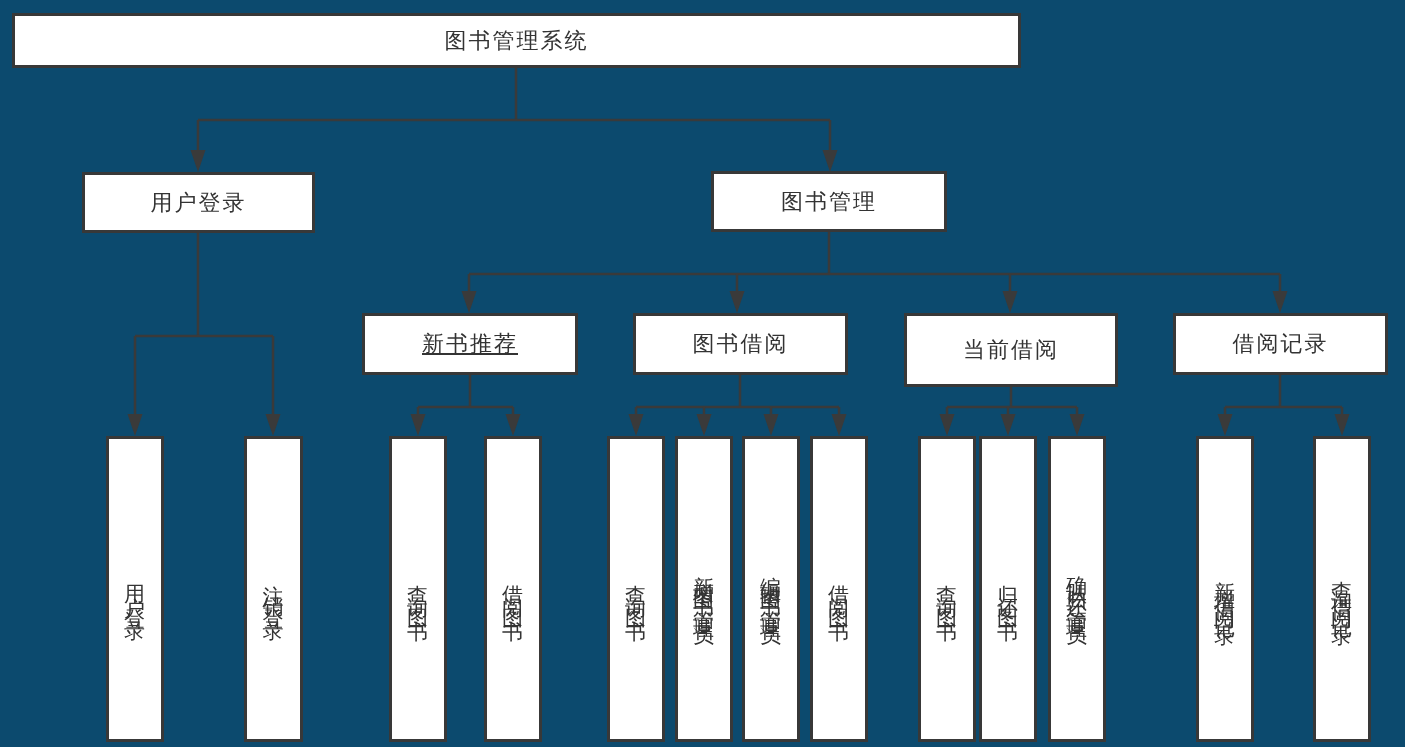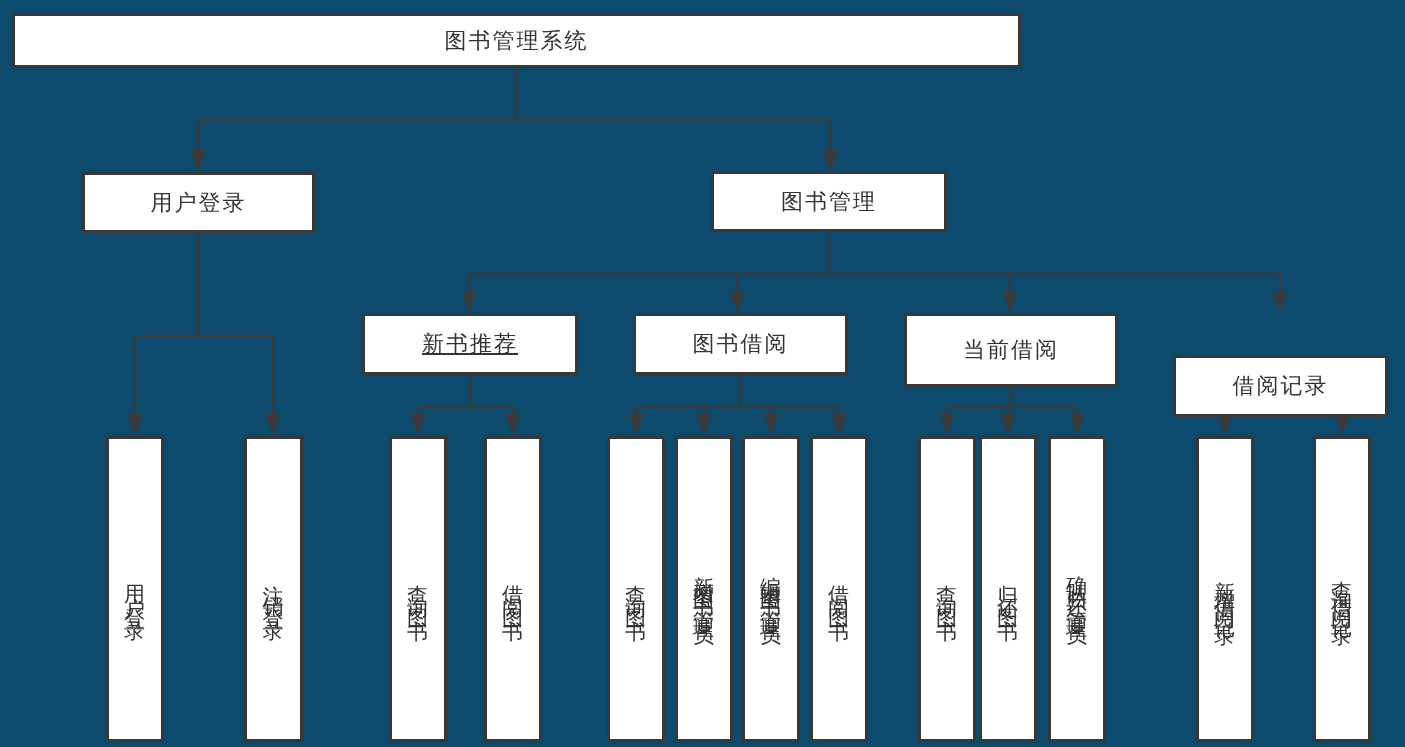--- a/index.html
+++ b/index.html
@@ -150,21 +150,21 @@
 
   <div class="node hbox" style="left:362px; top:313px; width:216px; height:62px;text-decoration:underline;">
     <span>新书推荐</span>
   </div>
   <div class="node hbox" style="left:633px; top:313px; width:215px; height:62px;">
     <span>图书借阅</span>
   </div>
   <div class="node hbox" style="left:904px; top:313px; width:214px; height:74px;align-items:center;">
     <span>当前借阅</span>
   </div>
-  <div class="node hbox" style="left:1173px; top:313px; width:215px; height:62px;margin-top:42px;">
+  <div class="node hbox" style="left:1173px; top:313px; width:215px; height:62px;">
     <span>借阅记录</span>
   </div>
 
   <div class="node vbox" style="left:106px; top:436px; width:58px; height:306px;">
     <span class="ls-4">用户登录</span>
   </div>
   <div class="node vbox" style="left:244px; top:436px; width:59px; height:306px;">
     <span class="ls-4">注销登录</span>
   </div>
 

